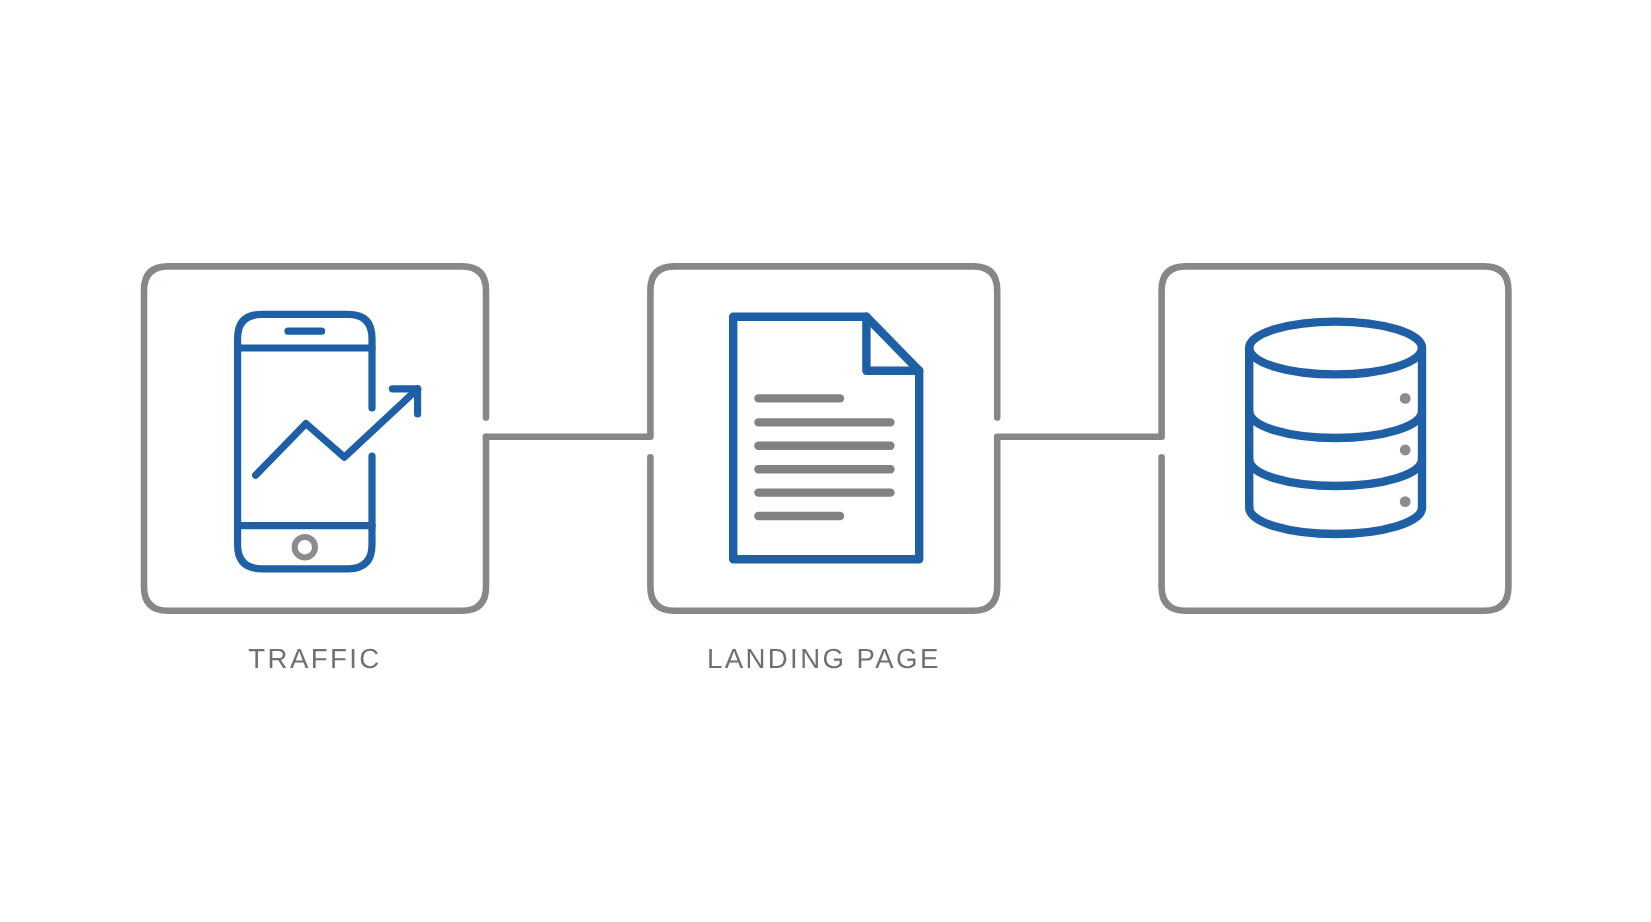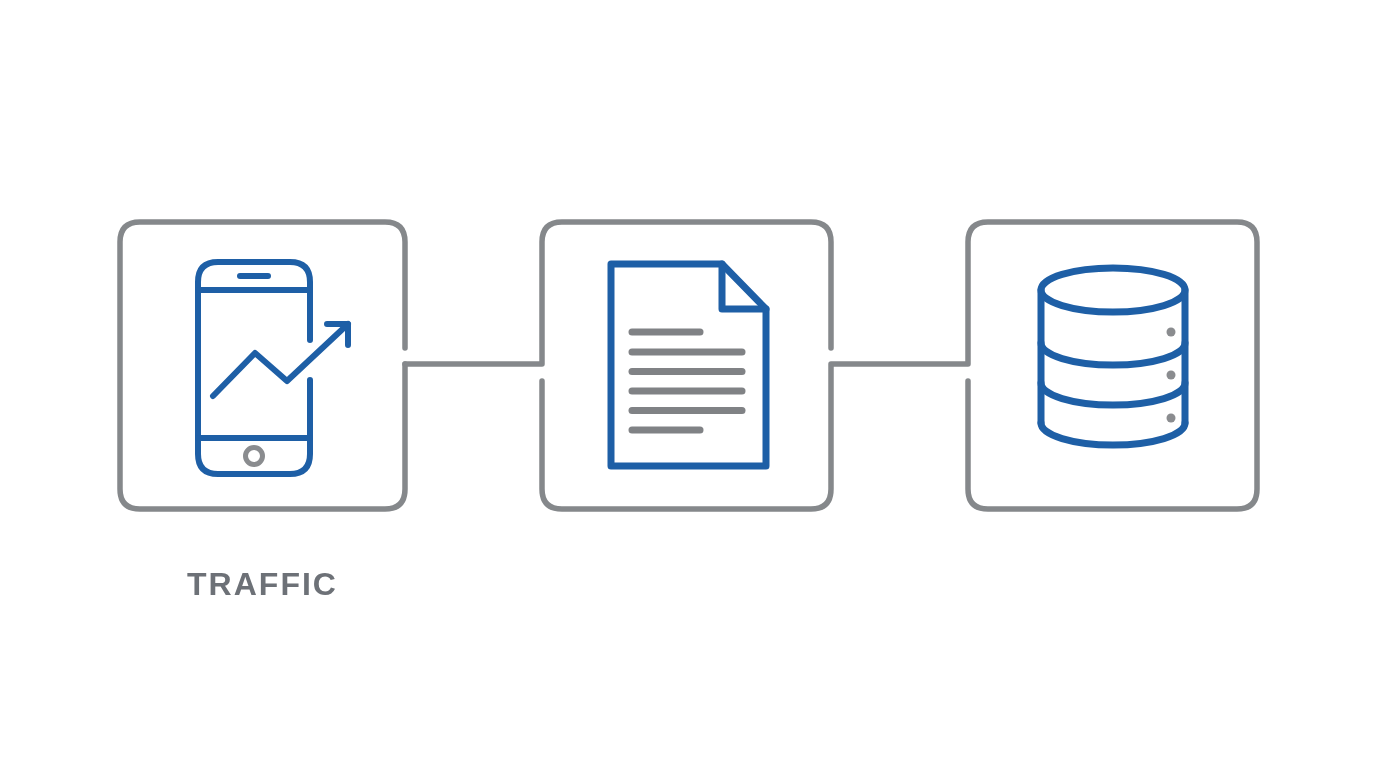--- a/index.html
+++ b/index.html
@@ -47,28 +47,27 @@
   .stroke-detail {
     stroke: var(--detail-gray, #8a8c8f);
     stroke-width: 5;
   }
   .fill-detail {
     fill: var(--detail-gray, #8a8c8f) !important;
     stroke: none;
   }
   .step-label {
     position: absolute;
-    top: 568px;
+    top: 538px;
     transform: translateX(-50%);
-    font-size: 32px;
+    font-size: 23px;
     line-height: 1;
     letter-spacing: 2px;
     color: var(--label-gray, #6d7177);
     white-space: nowrap;
-    font-weight: bold;
   }
 </style>
 </head>
 <body>
 
 <div class="stage">
 
   <svg class="diagram-svg" viewBox="0 0 1376 768">
 
     <g>
@@ -109,14 +108,15 @@
       <path class="stroke-blue w7" d="M 1041 423 A 72 22 0 0 0 1185 423"></path>
       <g>
         <circle class="fill-detail" cx="1171" cy="332" r="4.5"></circle>
         <circle class="fill-detail" cx="1171" cy="375" r="4.5"></circle>
         <circle class="fill-detail" cx="1171" cy="418" r="4.5"></circle>
       </g>
     </g>
   </svg>
 
   <div class="step-label" style="left:262.5px">TRAFFIC</div>
+  <div class="step-label" style="left:686.5px">LANDING PAGE</div>
 
 </div>
 
 </body></html>

